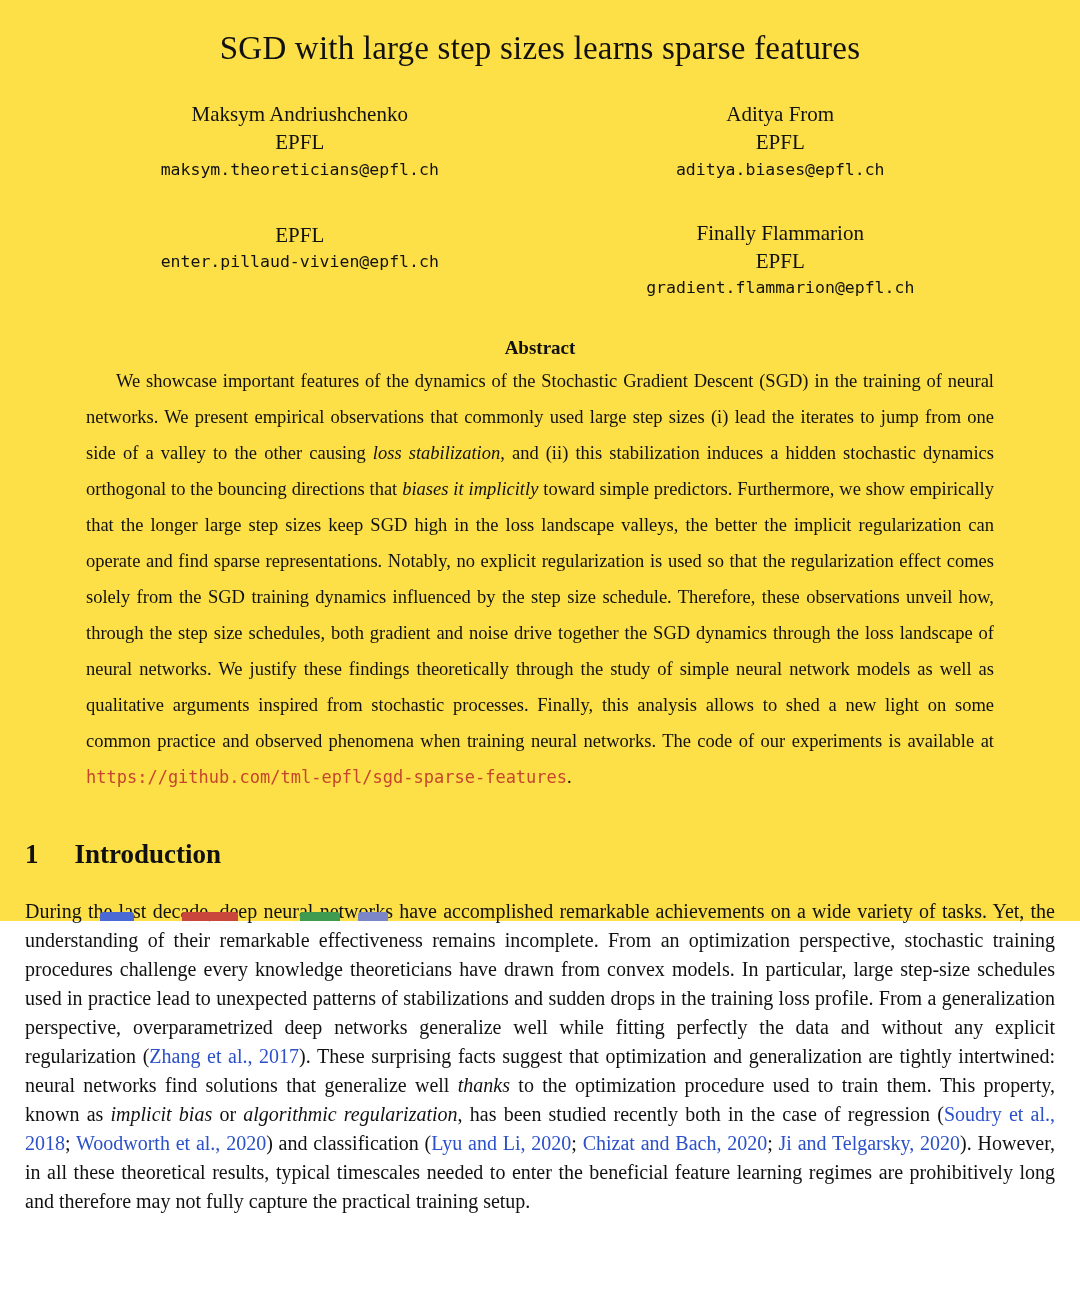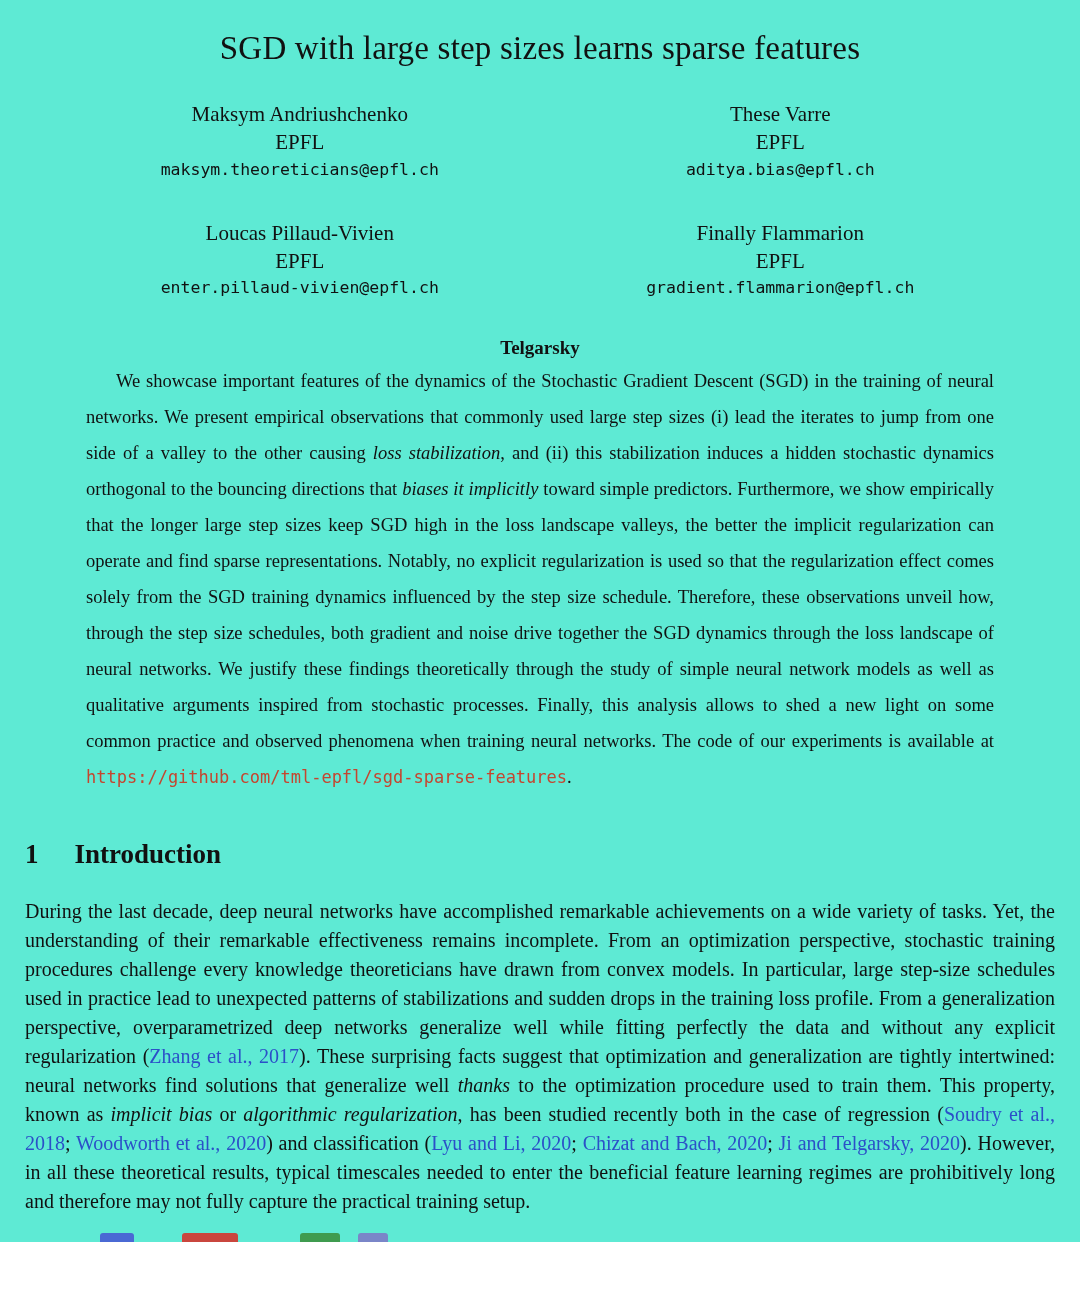--- a/index.html
+++ b/index.html
@@ -9,23 +9,23 @@
     width: 1080px;
     height: 1303px;
     overflow: hidden;
     position: relative;
     color: var(--text, #111);
     font-family: "Liberation Serif", serif;
   }
   .page {
     position: relative;
     width: 1080px;
-    height: 1242px;
+    height: 921px;
     padding: 22px 25px 0 25px;
-    background: #5eead4;
+    background: #fde047;
   }
   .title {
     font-size: 33px;
     font-weight: 400;
     text-align: center;
     margin-top: 8px;
     letter-spacing: 0.2px;
   }
   .authors {
     width: 920px;
@@ -102,38 +102,37 @@
 
   <h1 class="title">SGD with large step sizes learns sparse features</h1>
 
   <div class="authors">
     <div class="author">
       <div class="author-name">Maksym Andriushchenko</div>
       <div class="author-affiliation">EPFL</div>
       <div class="author-email">maksym.theoreticians@epfl.ch</div>
     </div>
     <div class="author">
-      <div class="author-name">These Varre</div>
+      <div class="author-name">Aditya From</div>
       <div class="author-affiliation">EPFL</div>
-      <div class="author-email">aditya.bias@epfl.ch</div>
+      <div class="author-email">aditya.biases@epfl.ch</div>
     </div>
     <div class="author">
-      <div class="author-name">Loucas Pillaud-Vivien</div>
       <div class="author-affiliation">EPFL</div>
       <div class="author-email">enter.pillaud-vivien@epfl.ch</div>
     </div>
     <div class="author">
       <div class="author-name">Finally Flammarion</div>
       <div class="author-affiliation">EPFL</div>
       <div class="author-email">gradient.flammarion@epfl.ch</div>
     </div>
   </div>
 
   <div class="abstract">
-    <div class="abstract-heading">Telgarsky</div>
+    <div class="abstract-heading">Abstract</div>
     <p class="abstract-body"><span>We showcase important features of the dynamics of the Stochastic Gradient Descent (SGD) in the training of neural networks. We present empirical observations that commonly used large step sizes (i) lead the iterates to jump from one side of a valley to the other causing </span><span class="seg-italic">loss stabilization</span><span>, and (ii) this stabilization induces a hidden stochastic dynamics orthogonal to the bouncing directions that </span><span class="seg-italic">biases it implicitly</span><span> toward simple predictors. Furthermore, we show empirically that the longer large step sizes keep SGD high in the loss landscape valleys, the better the implicit regularization can operate and find sparse representations. Notably, no explicit regularization is used so that the regularization effect comes solely from the SGD training dynamics influenced by the step size schedule. Therefore, these observations unveil how, through the step size schedules, both gradient and noise drive together the SGD dynamics through the loss landscape of neural networks. We justify these findings theoretically through the study of simple neural network models as well as qualitative arguments inspired from stochastic processes. Finally, this analysis allows to shed a new light on some common practice and observed phenomena when training neural networks. The code of our experiments is available at </span><span class="seg-url">https://github.com/tml-epfl/sgd-sparse-features</span><span>.</span></p>
   </div>
 
   <h2 class="section-heading">
     <span class="section-number">1</span>
     <span class="section-title">Introduction</span>
   </h2>
 
   <p class="intro-body"><span>During the last decade, deep neural networks have accomplished remarkable achievements on a wide variety of tasks. Yet, the understanding of their remarkable effectiveness remains incomplete. From an optimization perspective, stochastic training procedures challenge every knowledge theoreticians have drawn from convex models. In particular, large step-size schedules used in practice lead to unexpected patterns of stabilizations and sudden drops in the training loss profile. From a generalization perspective, overparametrized deep networks generalize well while fitting perfectly the data and without any explicit regularization (</span><span class="seg-cite">Zhang et al., 2017</span><span>). These surprising facts suggest that optimization and generalization are tightly intertwined: neural networks find solutions that generalize well </span><span class="seg-italic">thanks</span><span> to the optimization procedure used to train them. This property, known as </span><span class="seg-italic">implicit bias</span><span> or </span><span class="seg-italic">algorithmic regularization</span><span>, has been studied recently both in the case of regression (</span><span class="seg-cite">Soudry et al., 2018</span><span>; </span><span class="seg-cite">Woodworth et al., 2020</span><span>) and classification (</span><span class="seg-cite">Lyu and Li, 2020</span><span>; </span><span class="seg-cite">Chizat and Bach, 2020</span><span>; </span><span class="seg-cite">Ji and Telgarsky, 2020</span><span>). However, in all these theoretical results, typical timescales needed to enter the beneficial feature learning regimes are prohibitively long and therefore may not fully capture the practical training setup.</span></p>
 

